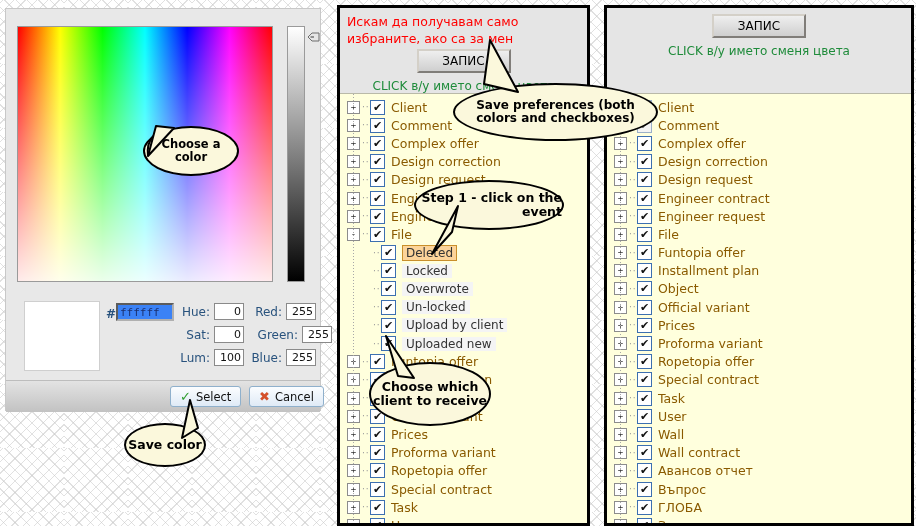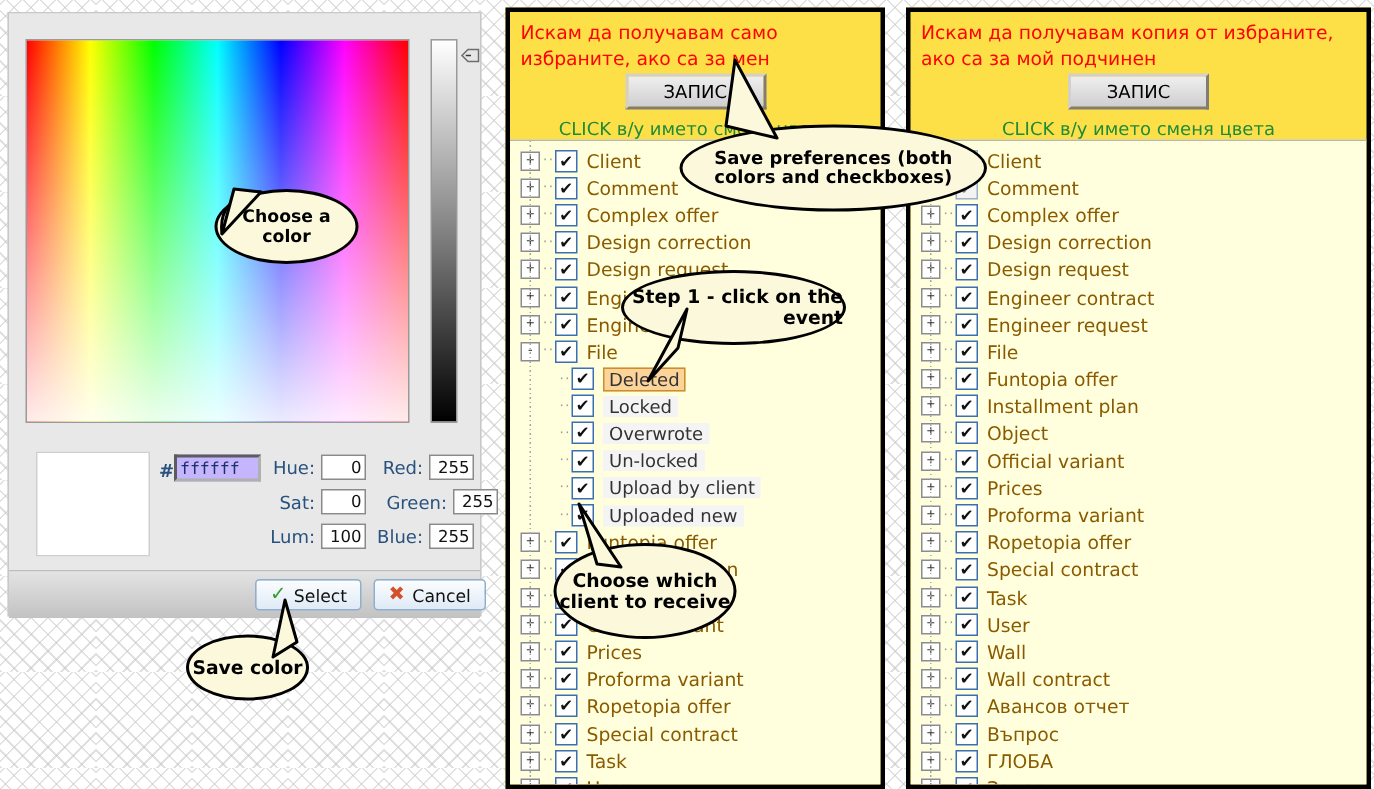--- a/index.html
+++ b/index.html
@@ -43,21 +43,21 @@
   #lumthumb{
     position:absolute;left:301px;top:18px;width:13px;height:10px;
   }
   #swatch{
     position:absolute;left:18px;top:292px;width:76px;height:70px;
     background:#ffffff;border:1px solid #cfcfcf;box-sizing:border-box;
   }
   .hashsym{position:absolute;left:100px;top:298px;color:#28527d;font-size:12px;font-weight:bold;}
   #hexinput{
     position:absolute;left:110px;top:294px;width:58px;height:18px;
-    border:2px inset #b0b0b0;background:#c4b5fd;color:#1b2f6e;
+    border:2px inset #b0b0b0;background:#3b82f6;color:#1b2f6e;
     font-family:"DejaVu Sans Mono","Liberation Mono",monospace;
     font-size:11px;padding:1px 2px;box-sizing:border-box;
   }
   .fldrow{position:absolute;height:19px;}
   .fldlabel{
     position:absolute;right:0;top:2px;color:#28527d;font-size:12px;white-space:nowrap;
   }
   .fldbox{
     position:absolute;width:30px;height:17px;border:1px solid #8a8a8a;background:#fff;
     color:#111;font-size:11px;text-align:right;padding:1px 2px;box-sizing:border-box;
@@ -77,21 +77,21 @@
     cursor:pointer;
   }
   #btnSelect{left:164px;}
   #btnCancel{left:243px;}
   .gtick{color:#2f9e2f;font-size:13px;line-height:1;}
   .rx{color:#d4502b;font-size:13px;font-weight:bold;line-height:1;}
 
   
   .panel{
     position:absolute;top:5px;height:521px;
-    background:#fde047;border:3px solid #000000;box-sizing:border-box;
+    background:#e5e5e5;border:3px solid #000000;box-sizing:border-box;
     overflow:hidden;
   }
   #panelMid{left:337px;width:253px;}
   #panelRight{left:604px;width:310px;}
   .phead{padding:5px 7px 0 7px;}
   .ptitle{
     color:#ff0000;font-size:12.5px;line-height:17px;margin:0 0 2px 0;
   }
   .psavewrap{text-align:center;margin:1px 0 6px 0;}
   .psave{
@@ -365,21 +365,20 @@
         <span class="exp">+</span>
         <span class="dots">··</span>
         <span class="cbx">✔</span>
         <span class="lbl">User</span>
       </div>
     </div>
 </div>
 
 <div class="panel" id="panelRight">
   <div class="phead">
-    <p class="ptitle">Искам да получавам копия от избраните, ако са за мой подчинен</p>
     <div class="psavewrap">
       <span class="psave">ЗАПИС</span>
     </div>
     <p class="phint">CLICK в/у името сменя цвета</p>
   </div>
   <div class="treebox" id="treeRight">
     <div class="vline"></div>
   <div class="row lvl0">
         <span class="exp" style="visibility: hidden;">+</span>
         <span class="dots">··</span>

